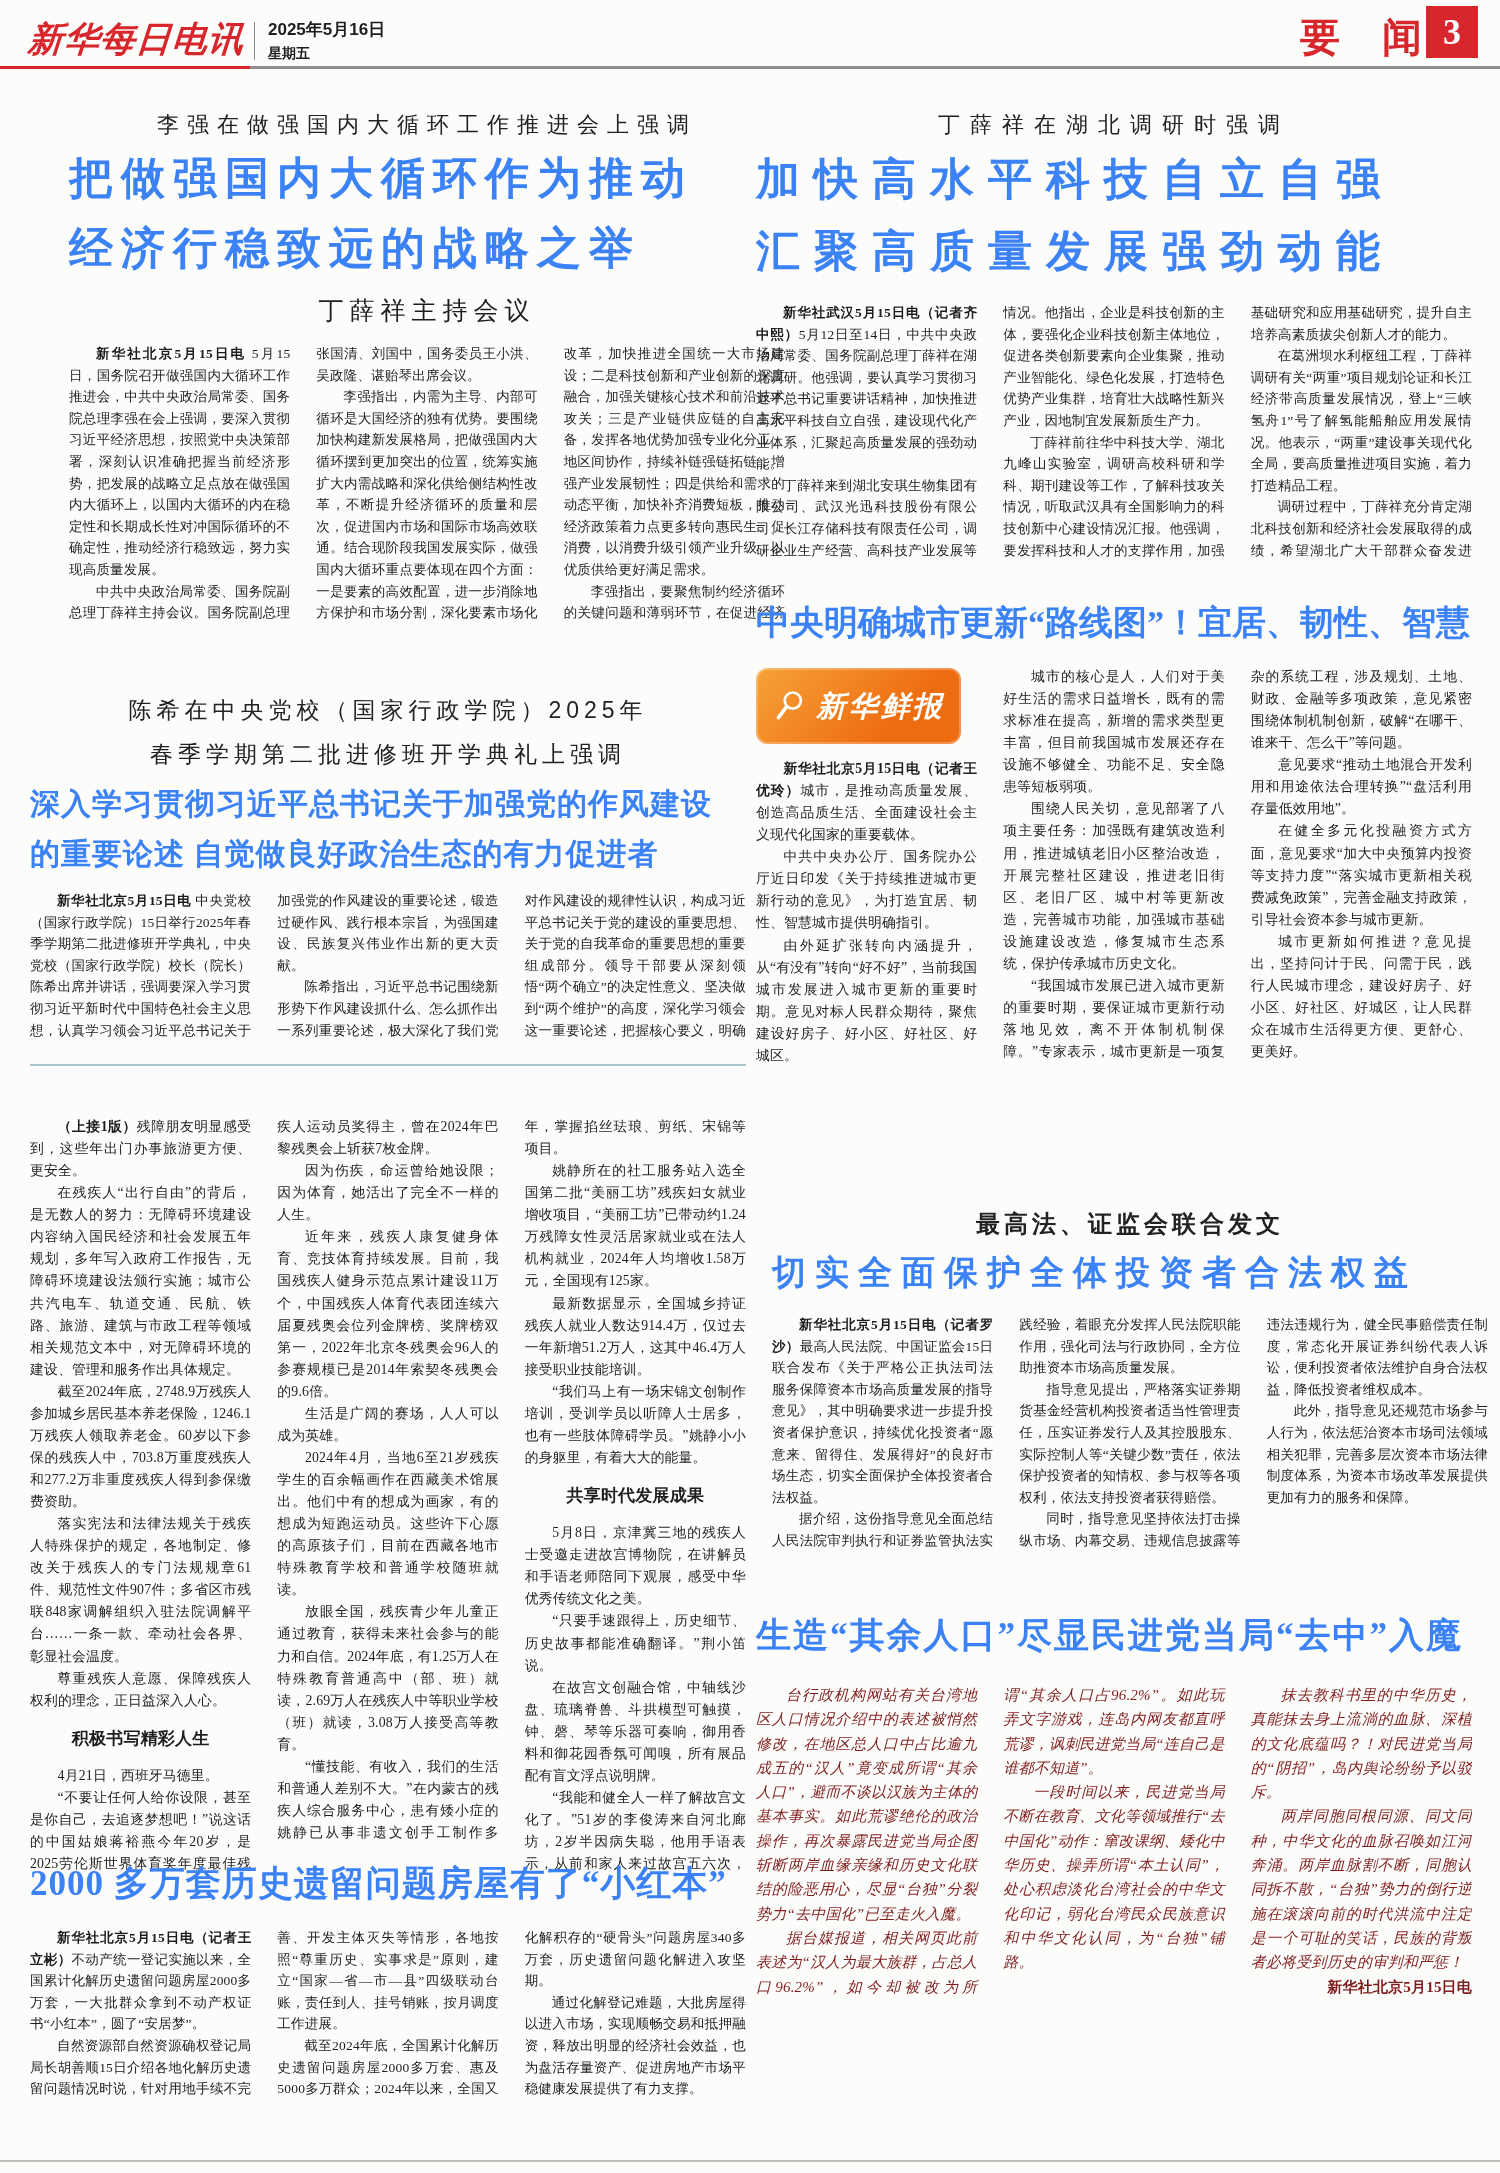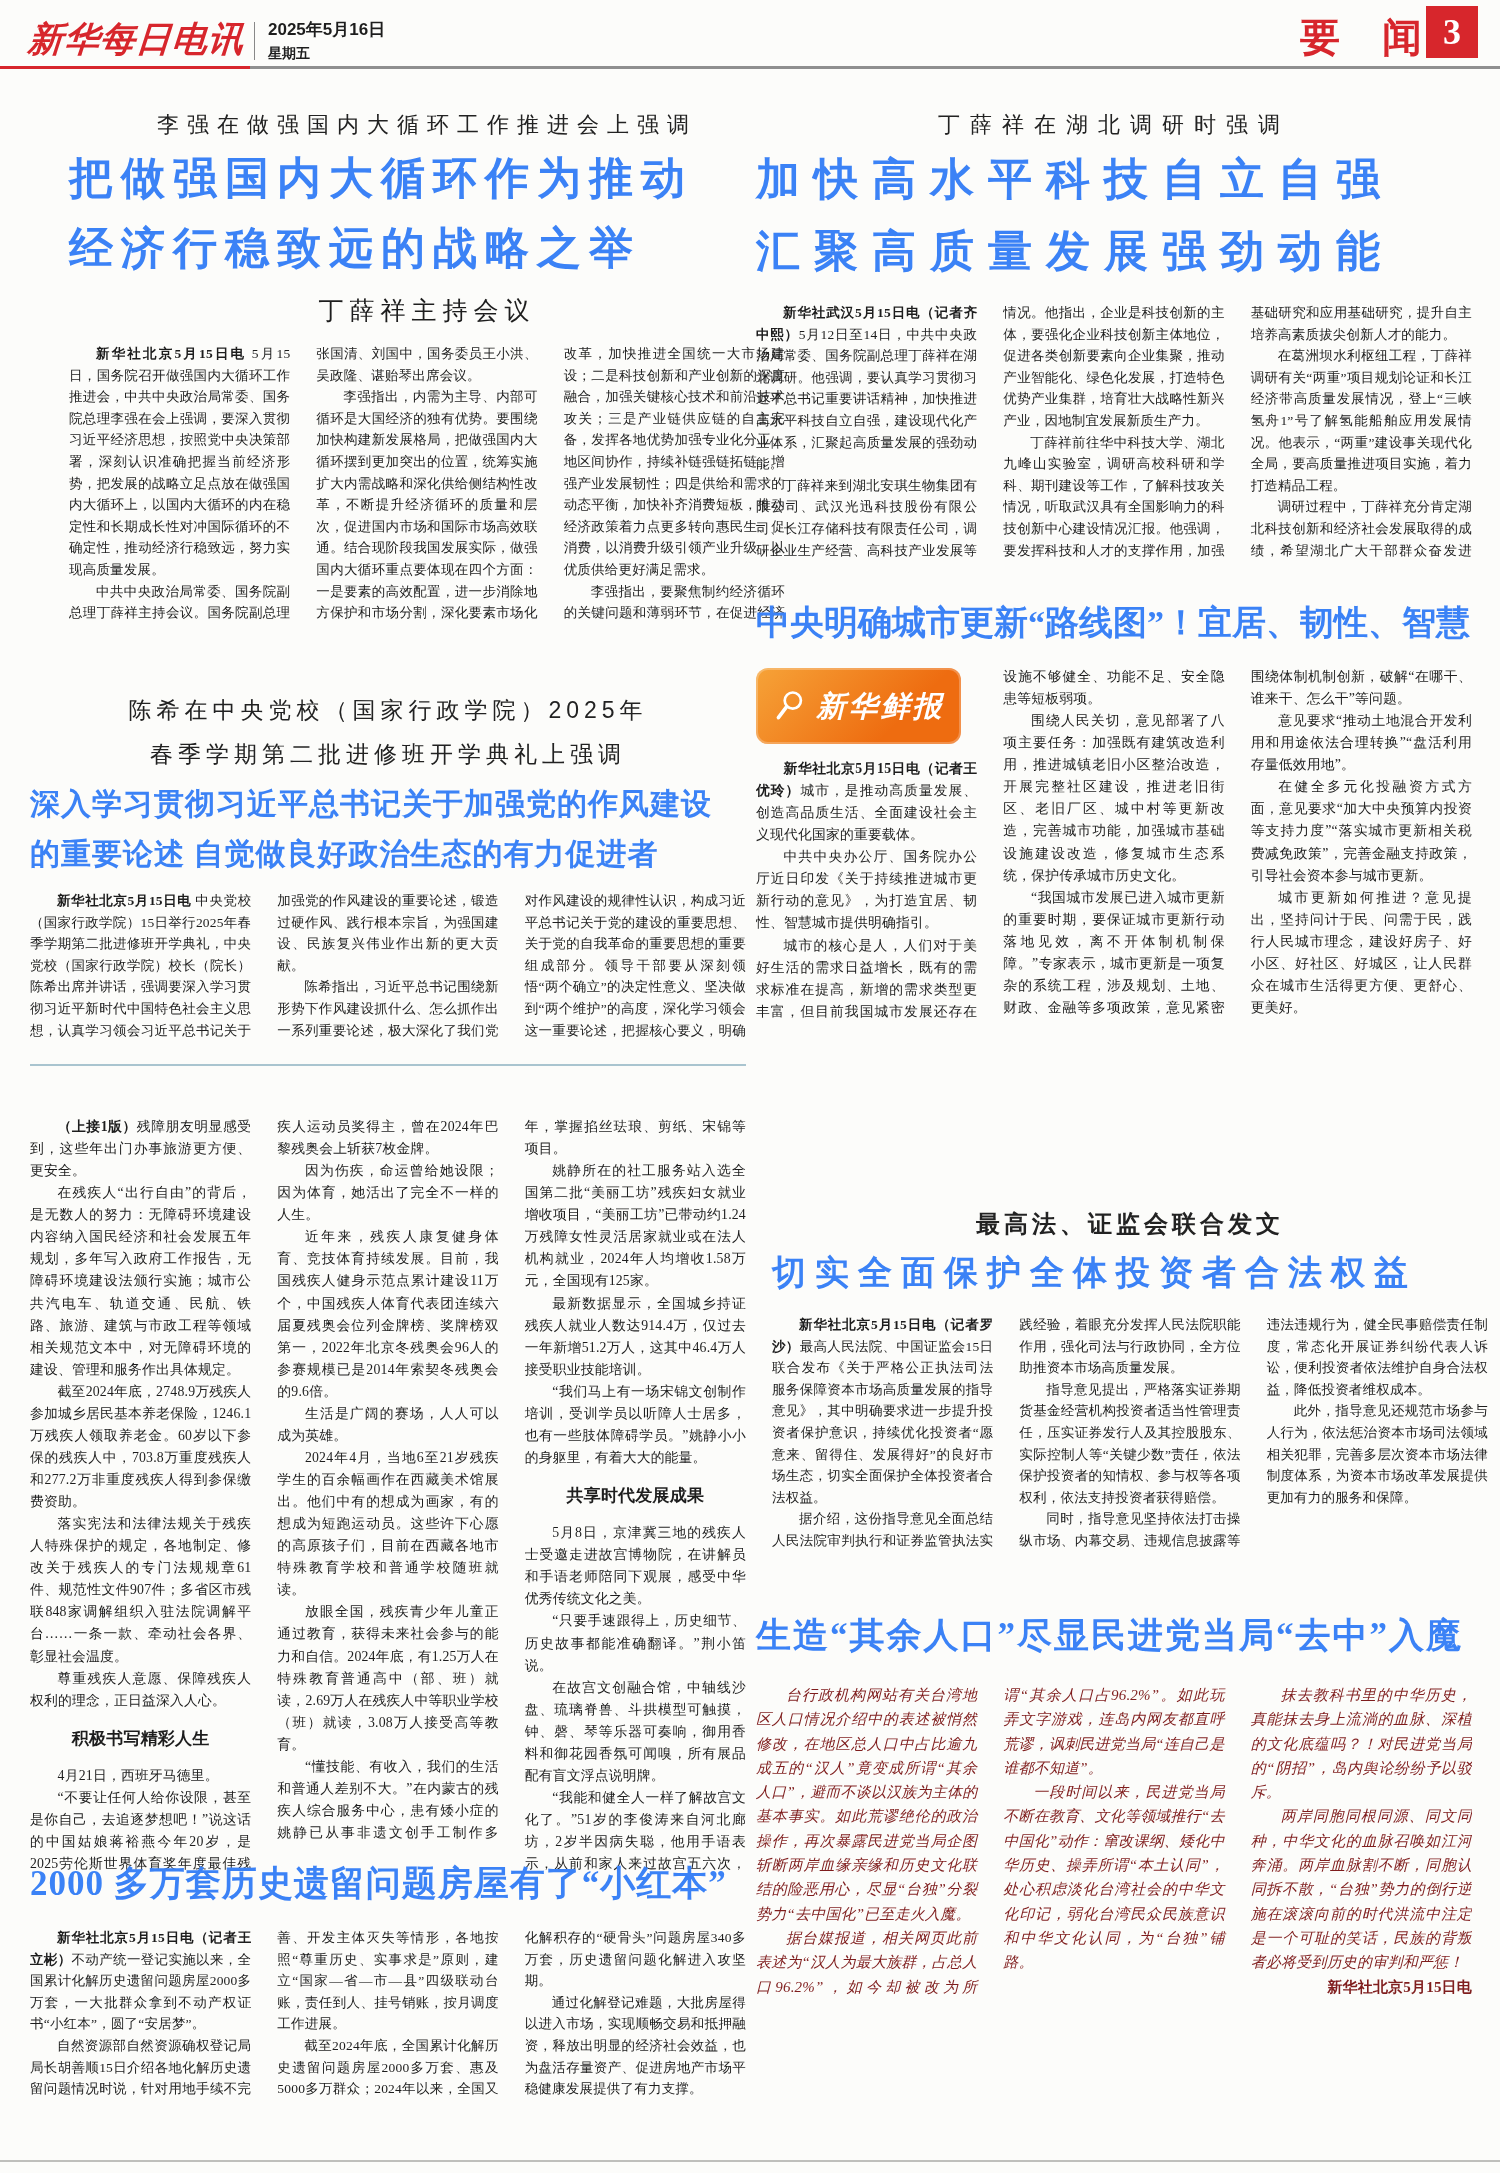--- a/index.html
+++ b/index.html
@@ -188,20 +188,21 @@
           <svg width="36" height="36" viewBox="0 0 40 40">
             <circle cx="22" cy="14" r="9" fill="none" stroke="#ffffff" stroke-width="3"></circle>
             <line x1="15" y1="21" x2="6" y2="33" stroke="#ffffff" stroke-width="4" stroke-linecap="round"></line>
           </svg>
         </span>
         <span class="badge-label">新华鲜报</span>
       </div>
       <div>
           <p><b>新华社北京5月15日电（记者王优玲）</b>城市，是推动高质量发展、创造高品质生活、全面建设社会主义现代化国家的重要载体。</p>
           <p>中共中央办公厅、国务院办公厅近日印发《关于持续推进城市更新行动的意见》，为打造宜居、韧性、智慧城市提供明确指引。</p>
+          <p>由外延扩张转向内涵提升，从“有没有”转向“好不好”，当前我国城市发展进入城市更新的重要时期。意见对标人民群众期待，聚焦建设好房子、好小区、好社区、好城区。</p>
           <p>城市的核心是人，人们对于美好生活的需求日益增长，既有的需求标准在提高，新增的需求类型更丰富，但目前我国城市发展还存在设施不够健全、功能不足、安全隐患等短板弱项。</p>
           <p>围绕人民关切，意见部署了八项主要任务：加强既有建筑改造利用，推进城镇老旧小区整治改造，开展完整社区建设，推进老旧街区、老旧厂区、城中村等更新改造，完善城市功能，加强城市基础设施建设改造，修复城市生态系统，保护传承城市历史文化。</p>
           <p>“我国城市发展已进入城市更新的重要时期，要保证城市更新行动落地见效，离不开体制机制保障。”专家表示，城市更新是一项复杂的系统工程，涉及规划、土地、财政、金融等多项政策，意见紧密围绕体制机制创新，破解“在哪干、谁来干、怎么干”等问题。</p>
           <p>意见要求“推动土地混合开发利用和用途依法合理转换”“盘活利用存量低效用地”。</p>
           <p>在健全多元化投融资方式方面，意见要求“加大中央预算内投资等支持力度”“落实城市更新相关税费减免政策”，完善金融支持政策，引导社会资本参与城市更新。</p>
           <p>城市更新如何推进？意见提出，坚持问计于民、问需于民，践行人民城市理念，建设好房子、好小区、好社区、好城区，让人民群众在城市生活得更方便、更舒心、更美好。</p>
         </div>
     </div>
   </div>
 

